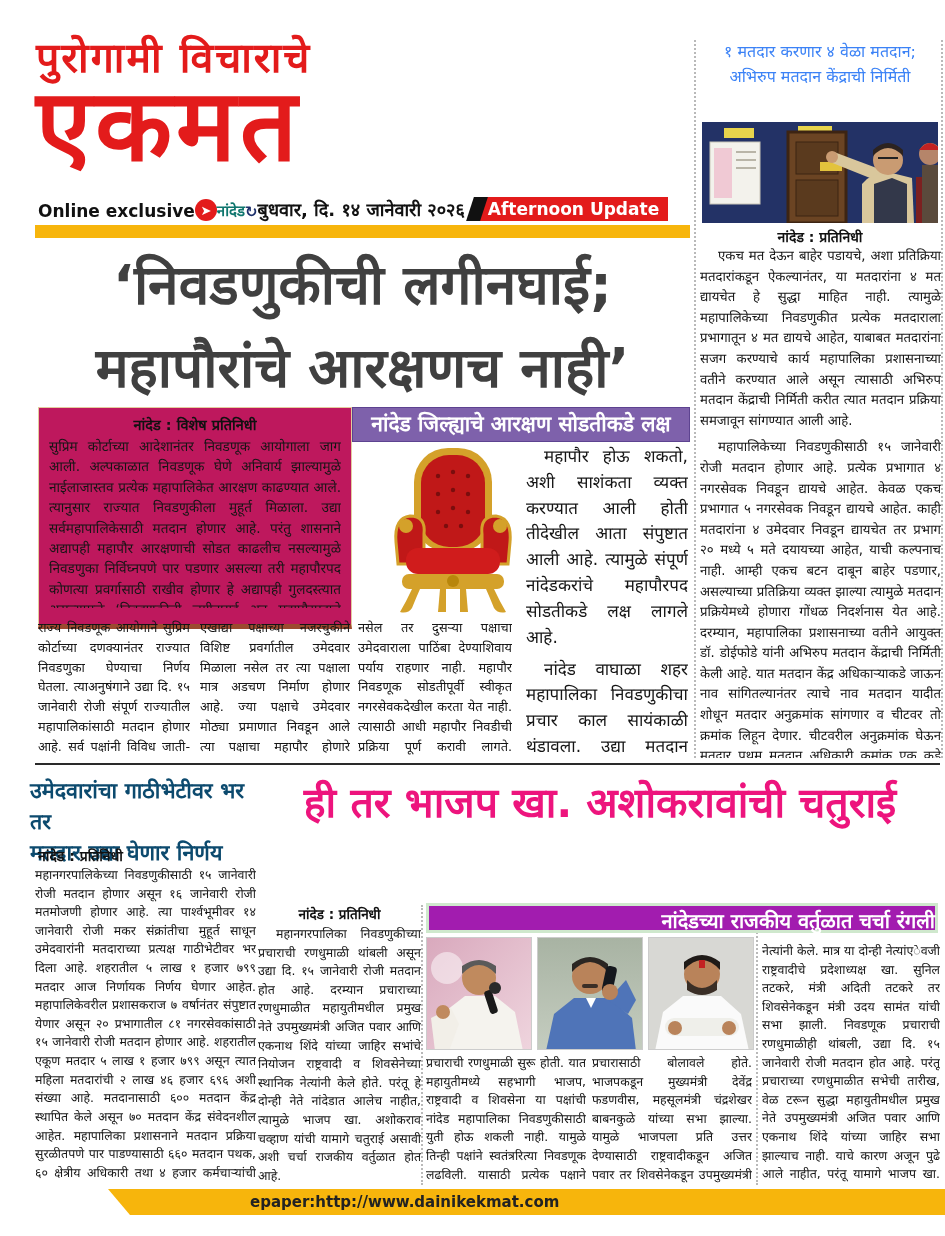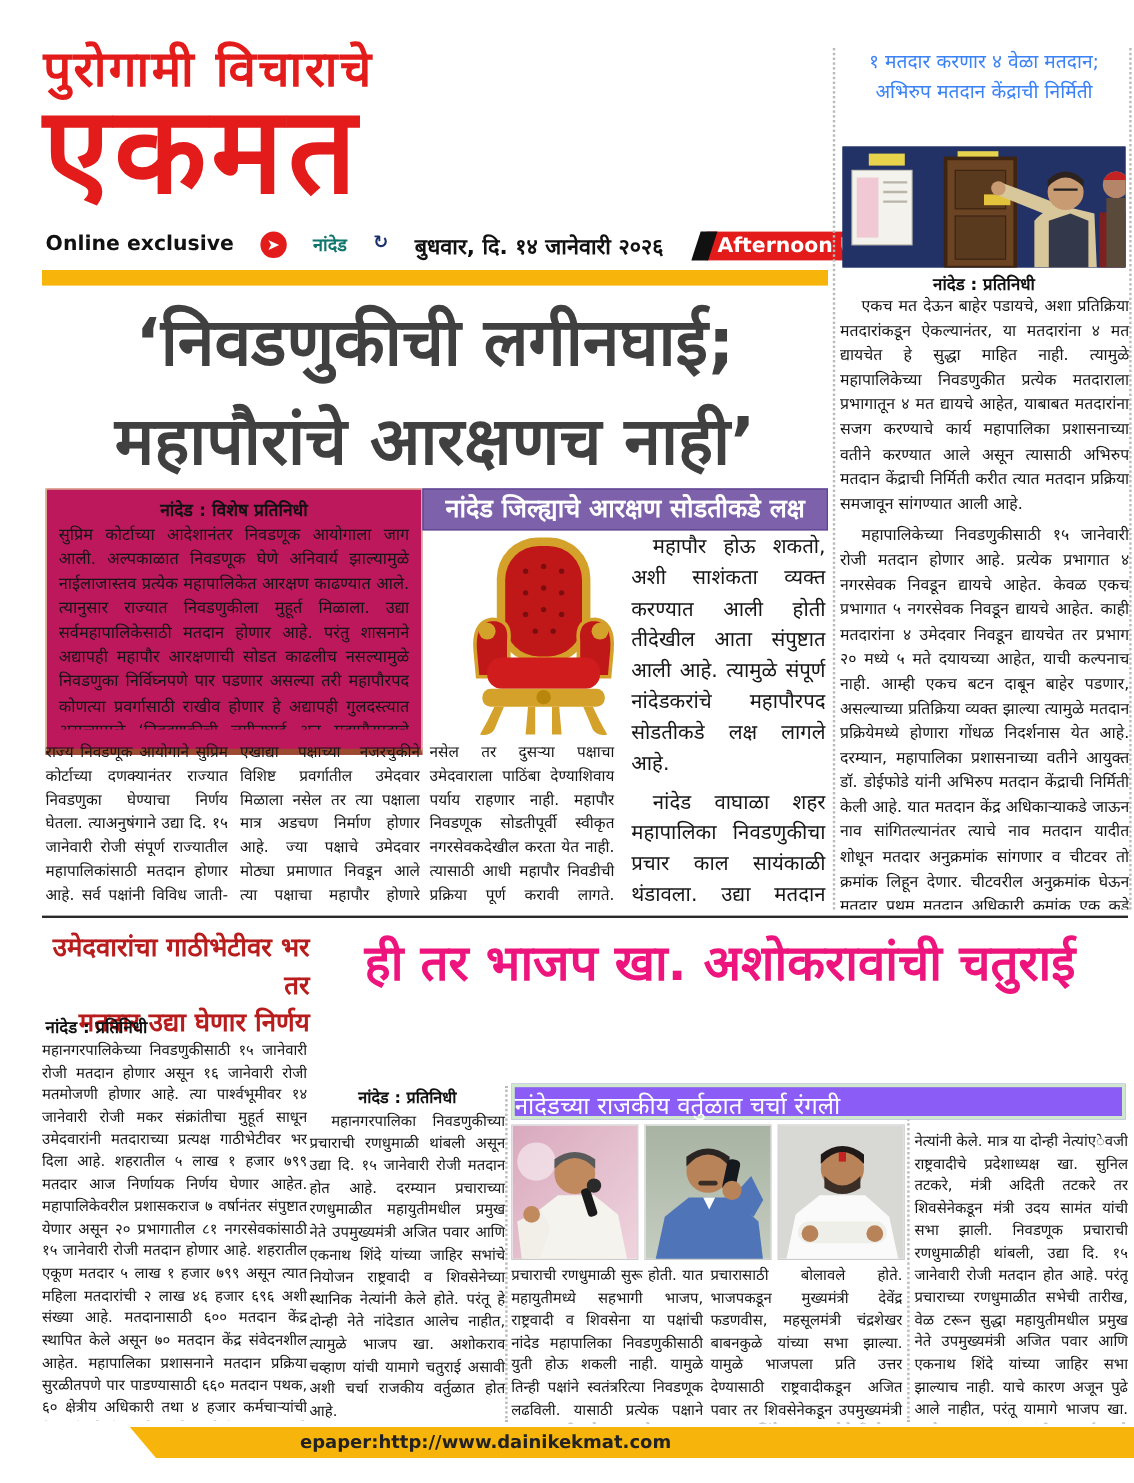--- a/index.html
+++ b/index.html
@@ -5,21 +5,21 @@
   html,body{margin:0;padding:0;background:#e9e9e9;}
   .page{position:relative;width:945px;height:1236px;background:#ffffff;overflow:hidden;
         font-family:"DejaVu Sans","Liberation Sans",sans-serif;color:#111;}
   .abs{position:absolute;}
   .jt{text-align:justify;overflow:hidden;color:#151515;}
   .jt p{margin:0 0 6px 0;text-indent:18px;}
   .byline{font-weight:bold;text-align:center;}
   
   .tagline{left:36px;top:28px;font-size:41px;font-weight:bold;color:#e31b1b;letter-spacing:2px;}
   .mast-title{left:36px;top:70px;font-size:100px;font-weight:bold;color:#e31b1b;line-height:1.12;letter-spacing:4px;}
-  .dateline{left:38px;top:193px;height:28px;display:flex;align-items:flex-start;gap:22px;}
+  .dateline{left:38px;top:193px;height:28px;display:flex;align-items:flex-end;gap:0;}
   .online-ex{font-size:17px;font-weight:bold;color:#111;}
   .arrow-circle{width:22px;height:22px;border-radius:50%;background:#e31b1b;color:#fff;font-size:13px;
                 display:flex;align-items:center;justify-content:center;font-weight:bold;}
   .edition{font-size:15px;font-weight:bold;color:#0f766e;font-family:Liberation Mono, monospace;}
   .edition-mark{font-size:15px;font-weight:bold;color:#1c2f6b;}
   .datetext{font-size:18px;font-weight:bold;color:#111;}
   .badge{background:#e31b1b;color:#fff;font-size:17px;font-weight:bold;padding:2px 9px;position:relative;margin-left:14px;}
   .badge::before{content:"";position:absolute;left:-9px;top:0;width:14px;height:100%;background:#111;transform:skewX(-18deg);}
   .topbar{left:35px;top:225px;width:655px;height:13px;background:#f7b50c;}
   
@@ -40,32 +40,32 @@
   .lede-text{font-size:13.6px;line-height:1.5;height:172px;}
   .purple-banner{left:352px;top:407px;width:336px;height:33px;background:#7e61ab;color:#fff;font-weight:bold;
                  font-size:21px;text-align:center;line-height:33px;border:1px solid #5d4390;}
   .chair-box{left:386px;top:446px;width:134px;height:170px;background:#fff;}
   .chair-col{left:526px;top:444px;width:162px;height:314px;font-size:17px;line-height:1.52;}
   .mcol{top:618px;height:138px;font-size:12.8px;line-height:1.55;}
   .mcol1{left:38px;width:152px;}
   .mcol2{left:200px;width:150px;}
   .mcol3{left:358px;width:154px;}
   
-  .bl-headline{left:30px;top:775px;width:228px;text-align:right;font-size:21.5px;font-weight:bold;
-               color:#b91c1c;line-height:1.45;}
+  .bl-headline{left:30px;top:775px;width:228px;text-align:left;font-size:21.5px;font-weight:bold;
+               color:#0c4a6e;line-height:1.45;}
   .bl-byline{left:38px;top:846px;width:220px;font-size:14px;font-weight:bold;}
   .bl-body{left:35px;top:866px;width:221px;height:318px;font-size:12.4px;line-height:1.5;}
   
   .pink-headline{left:258px;top:772px;width:684px;text-align:center;color:#ed147d;font-weight:bold;
                  font-size:41px;line-height:1.55;}
   .ba-col1{left:258px;top:905px;width:163px;}
   .ba-byline{font-size:13.5px;margin-bottom:2px;}
   .ba-body{height:260px;font-size:12.4px;line-height:1.5;}
-  .green-banner{left:426px;top:903px;width:512px;height:30px;background:#8b5cf6;color:#fff;font-weight:normal;
-                font-size:20px;text-align:left;line-height:30px;border:3px solid #cfe8cd;box-sizing:border-box;}
+  .green-banner{left:426px;top:903px;width:512px;height:30px;background:#a21caf;color:#fff;font-weight:bold;
+                font-size:20px;text-align:right;line-height:30px;border:3px solid #cfe8cd;box-sizing:border-box;}
   .photos{left:426px;top:937px;width:512px;height:113px;display:flex;gap:5px;}
   .photo{width:106px;height:113px;overflow:hidden;border:1px solid #ccc;box-sizing:border-box;}
   .ba-colA{left:426px;top:1054px;width:160px;height:132px;font-size:12.4px;line-height:1.5;}
   .ba-colB{left:592px;top:1054px;width:160px;height:132px;font-size:12.4px;line-height:1.5;}
   .ba-col4{left:762px;top:942px;width:178px;height:244px;font-size:12.4px;line-height:1.5;}
   
   .footer-bar{left:108px;top:1189px;width:837px;height:26px;background:#f7b50c;
               clip-path:polygon(0 0,100% 0,100% 100%,22px 100%);}
   .footer-text{padding-left:142px;line-height:26px;font-size:15px;font-weight:600;color:#222;}
 </style>

